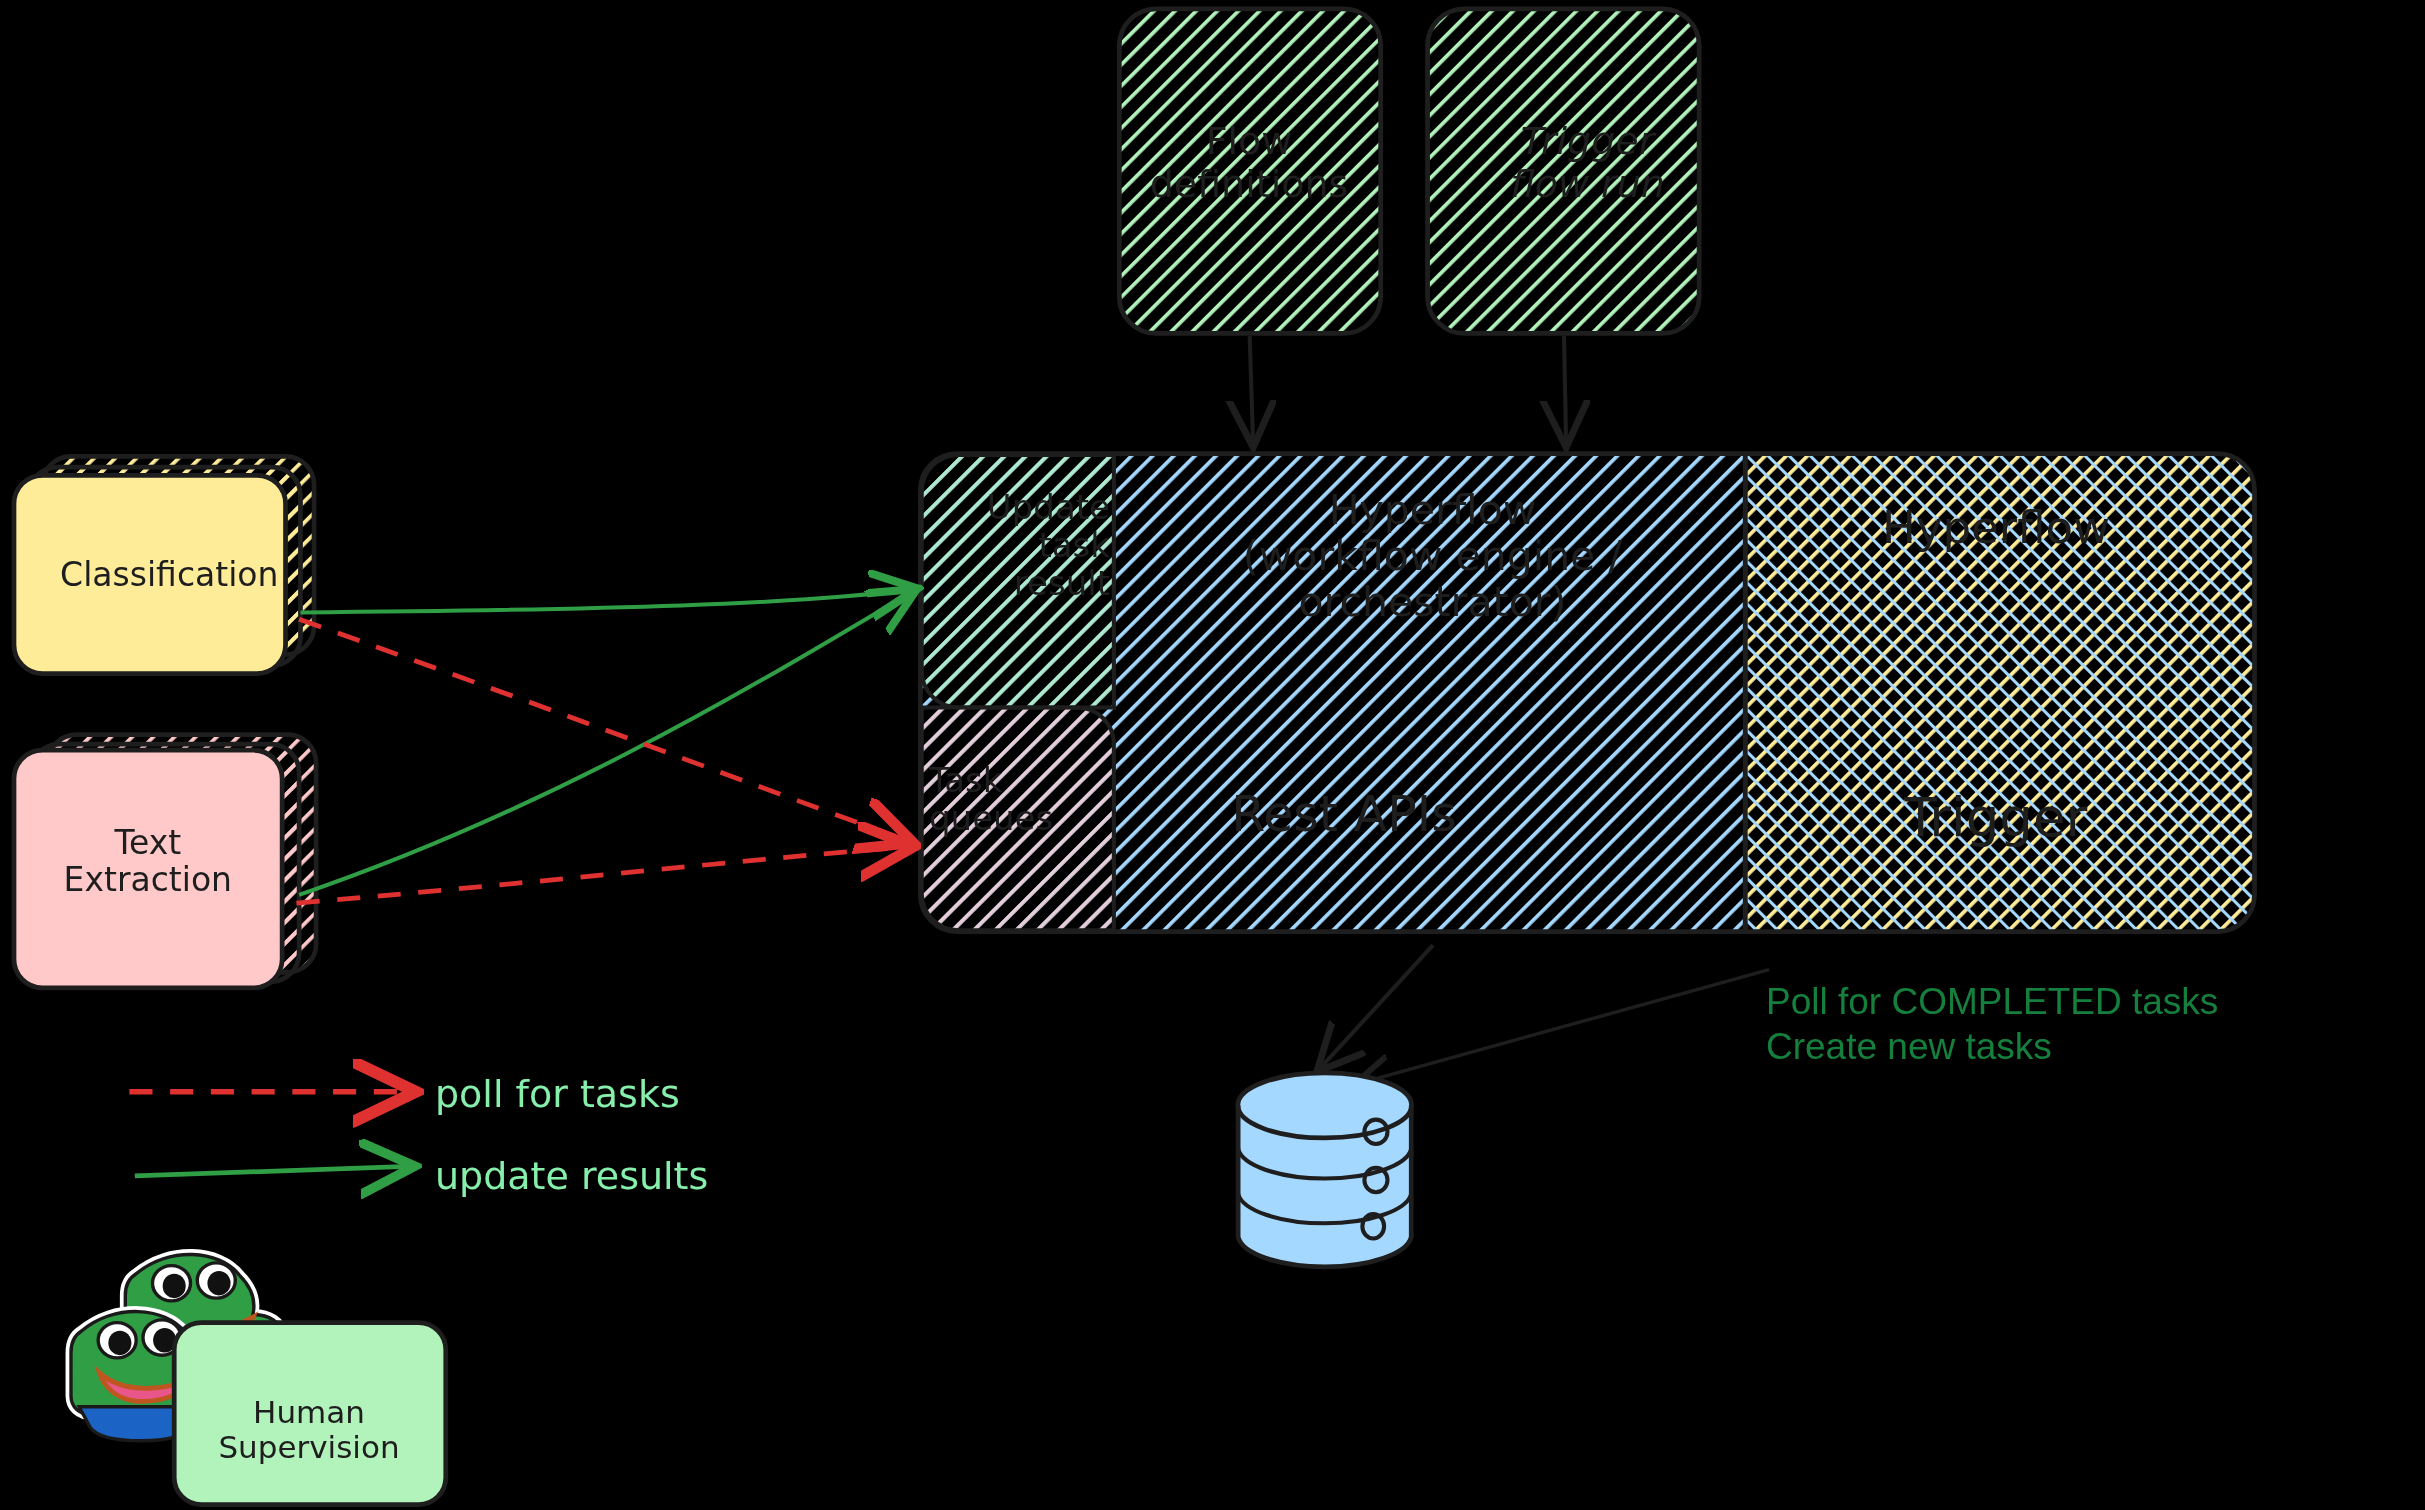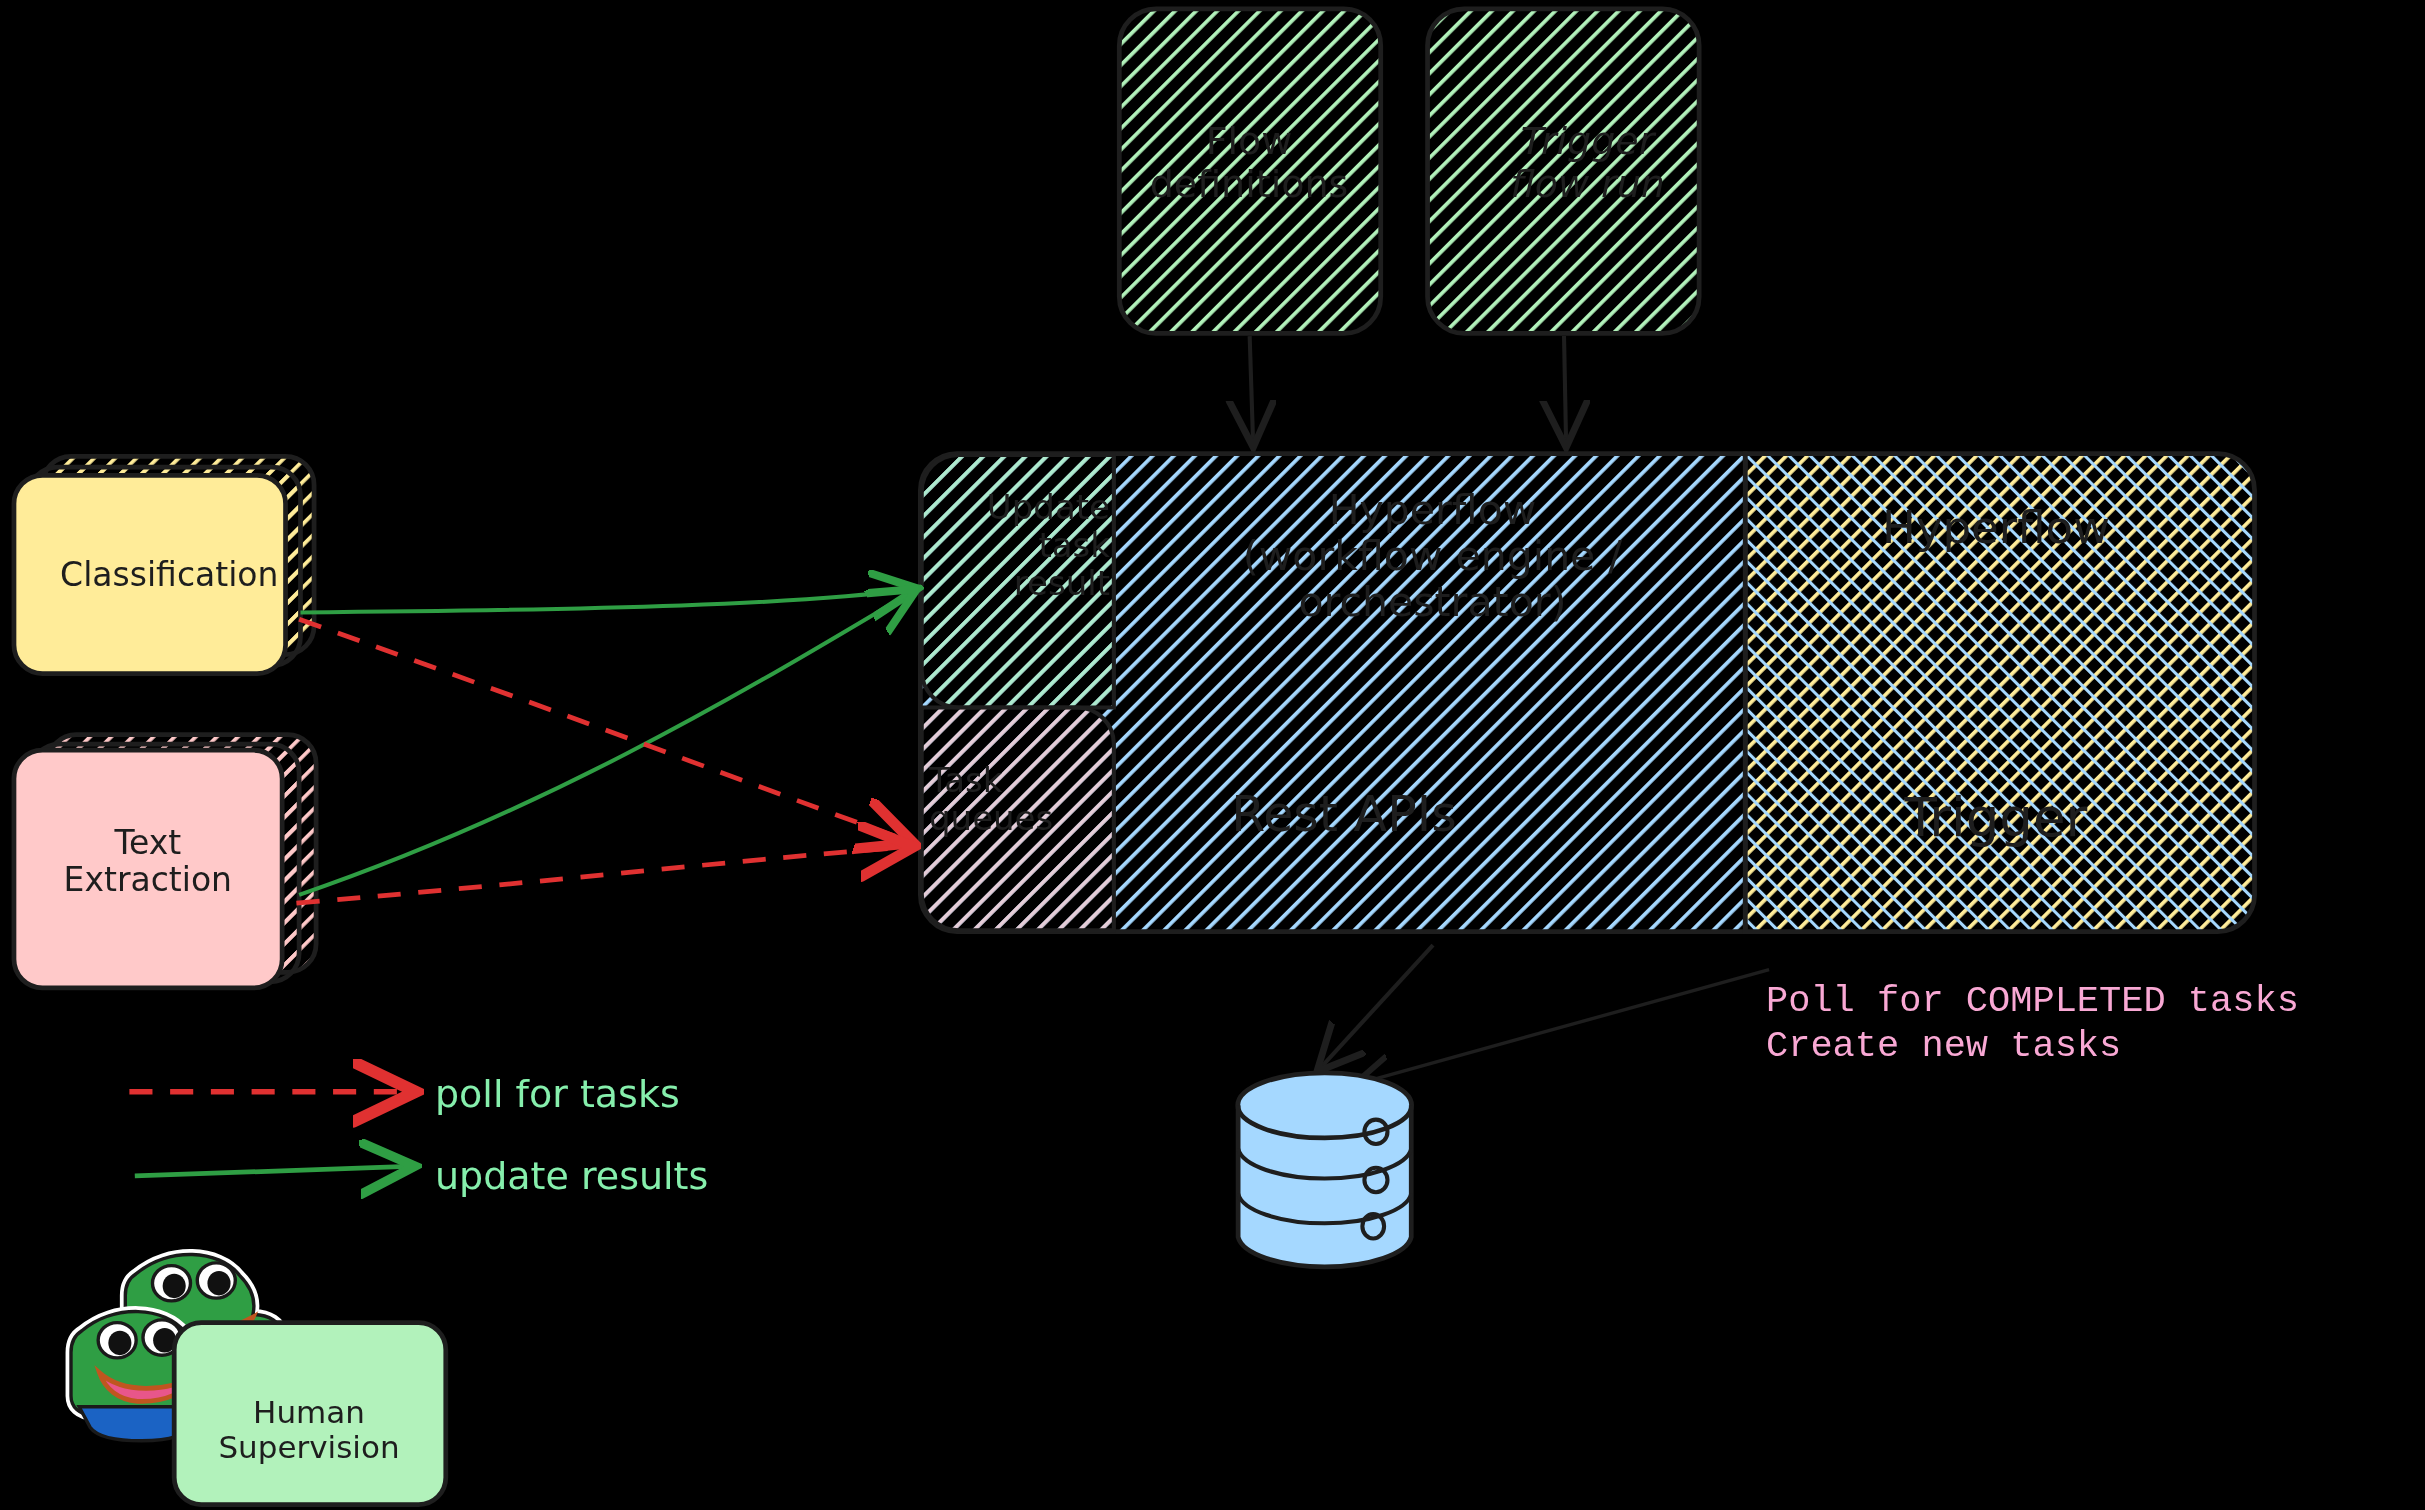--- a/index.html
+++ b/index.html
@@ -33,22 +33,22 @@
     pointer-events: none;
   }
   .legend-text {
     position: absolute;
     color: #86efac;
     font-family: "DejaVu Sans", sans-serif;
     white-space: nowrap;
   }
   .annot {
     position: absolute;
-    color: #f9a8d4;
-    font-family: Liberation Mono, monospace;
+    color: #15803d;
+    font-family: Liberation Sans, sans-serif;
     white-space: pre-line;
     line-height: 1.22;
   }
 </style>
 </head>
 <body>
 
 <div id="canvas">
 
   <svg class="layer" viewBox="0 0 3572 2224">

